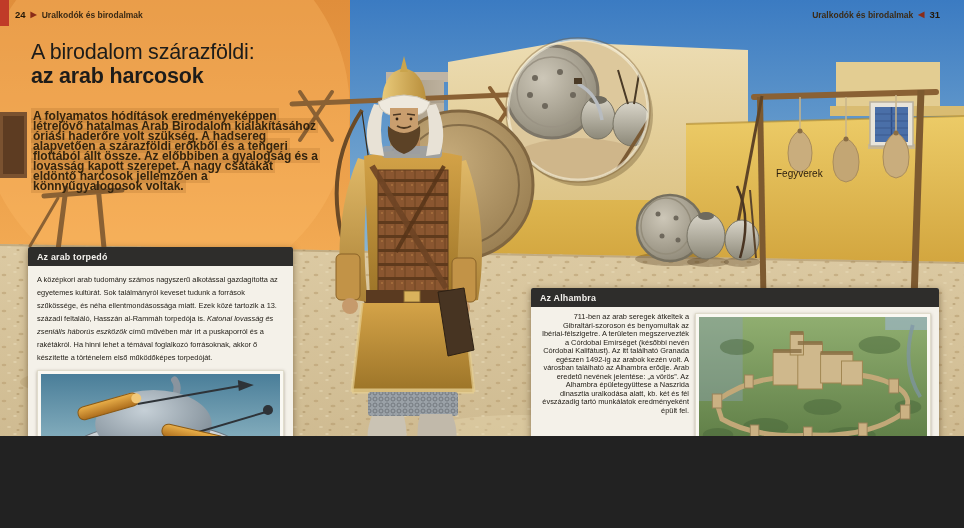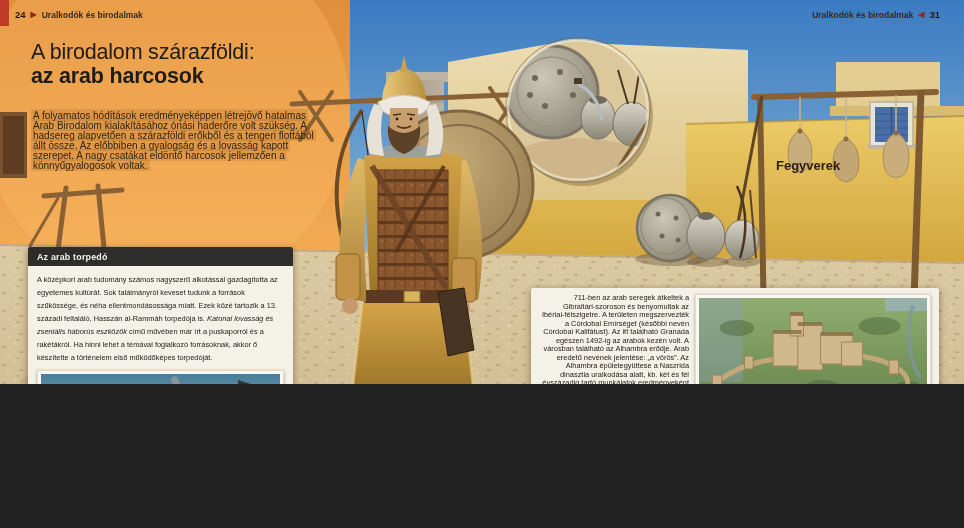--- a/index.html
+++ b/index.html
@@ -1,52 +1,52 @@
 <!DOCTYPE html>
 <html><head>
 <meta charset="utf-8">
 <style>
   html,body { margin:0; padding:0; background:#222; }
   #stage {
-    position:relative; width:964px; height:384px; overflow:hidden;
+    position:relative; width:964px; height:436px; overflow:hidden;
     font-family:"Liberation Sans", sans-serif; background:#cbb58c;
   }
   #stage svg.scene { position:absolute; left:0; top:0; }
 
   
   #red-corner { position:absolute; left:0; top:0; width:9px; height:26px; background:#c03b28; }
   .hdr { position:absolute; top:9px; font-size:8.5px; font-weight:700; color:#3b2a15;
          display:flex; gap:5px; align-items:center; white-space:nowrap; }
   .hdr .num { font-size:9.5px; color:#241808; }
   .hdr .tri { color:#8a2c18; font-size:8px; line-height:1; }
   .hdr-left { left:15px; }
   .hdr-right { right:24px; }
 
   #title { position:absolute; left:31px; top:41px; margin:0; font-size:21.5px; line-height:23.5px;
            font-weight:400; color:#1d1c1a; letter-spacing:-0.2px; }
   #title .b { font-weight:800; display:block; }
 
   #intro { position:absolute; left:31px; top:110px; width:288px; margin:0;
-           font-size:10px; line-height:10px; font-weight:400; color:#32230e; }
+           font-size:12px; line-height:10px; font-weight:700; color:#32230e; }
   #intro .hl { background:rgba(118,70,14,0.15); box-decoration-break:clone;
                -webkit-box-decoration-break:clone; padding:0.5px 2px; }
 
   .infobox { position:absolute; background:#f4f1e9; border-radius:2px;
              box-shadow:0 2px 7px rgba(55,33,8,.5); overflow:hidden; }
   .infobox header { background:#2e2d2b; color:#f4f2ee; font-weight:700; font-size:8.9px;
                     padding:5px 9px 4px; letter-spacing:.2px; }
   #torpedo-box { left:28px; top:247px; width:265px; height:233px; }
   #torpedo-box p { margin:7px 9px 6px; font-size:7.4px; line-height:13px; color:#25211a; font-weight:400; }
   #torpedo-box em { font-style:italic; }
   .imgframe { background:#faf8f2; border:1px solid #e0dccc; box-shadow:0 1px 3px rgba(60,40,10,.35); padding:3px; }
   #torpedo-box .imgframe { margin:0 9px; }
   #torpedo-box .imgframe svg { display:block; width:100%; height:104px; }
 
   #weapons { position:absolute; left:776px; top:158px; width:153px; color:#2d2010; }
-  #weapons h3 { margin:0 0 2px; font-size:13px; font-weight:700; }
+  #weapons h3 { margin:10px 0 2px; font-size:10px; font-weight:400; }
   #weapons p { margin:0; font-size:7.7px; line-height:9.5px; font-weight:700; }
 
   #alhambra-box { left:531px; top:288px; width:408px; height:172px; }
   #alhambra-box .row { display:flex;text-align:right; }
   #alhambra-box p { margin:6px 6px 5px 9px; width:149px; flex:none;
                     font-size:7.4px; line-height:8.55px; color:#25211a; font-weight:400; }
   #alhambra-box .imgframe { margin:6px 8px 6px 0; flex:1; }
   #alhambra-box .imgframe svg { display:block; width:100%; height:131px; }
 
   #qr { position:absolute; left:905px; top:464px; width:40px; height:40px;
@@ -411,20 +411,21 @@
         </g>
       </svg>
     </div>
   </section>
 
   <aside id="weapons">
     <h3>Fegyverek</h3>
   </aside>
 
   <section class="infobox" id="alhambra-box">
+    <header>Az Alhambra</header>
     <div class="row">
       <p>711-ben az arab seregek átkeltek a Gibraltári-szoroson és benyomultak az Ibériai-félszigetre. A területen megszervezték a Córdobai Emírséget (későbbi nevén Córdobai Kalifátust). Az itt található Granada egészen 1492-ig az arabok kezén volt. A városban található az Alhambra erődje. Arab eredetű nevének jelentése: „a vörös”. Az Alhambra épületegyüttese a Naszrida dinasztia uralkodása alatt, kb. két és fél évszázadig tartó munkálatok eredményeként épült fel.</p>
       <div class="imgframe">
         <svg viewBox="0 0 240 131" preserveAspectRatio="none" aria-hidden="true">
           <rect width="240" height="131" fill="url(#greenG)"></rect>
           <rect x="0" y="0" width="46" height="84" fill="#8aa0b0" opacity="0.45"></rect>
           <rect x="196" y="0" width="44" height="13" fill="#9ab4c4" opacity="0.7"></rect>
           <g fill="#49663a" opacity="0.5">
             <ellipse cx="40" cy="30" rx="18" ry="8"></ellipse>
               <ellipse cx="190" cy="28" rx="22" ry="9"></ellipse>

